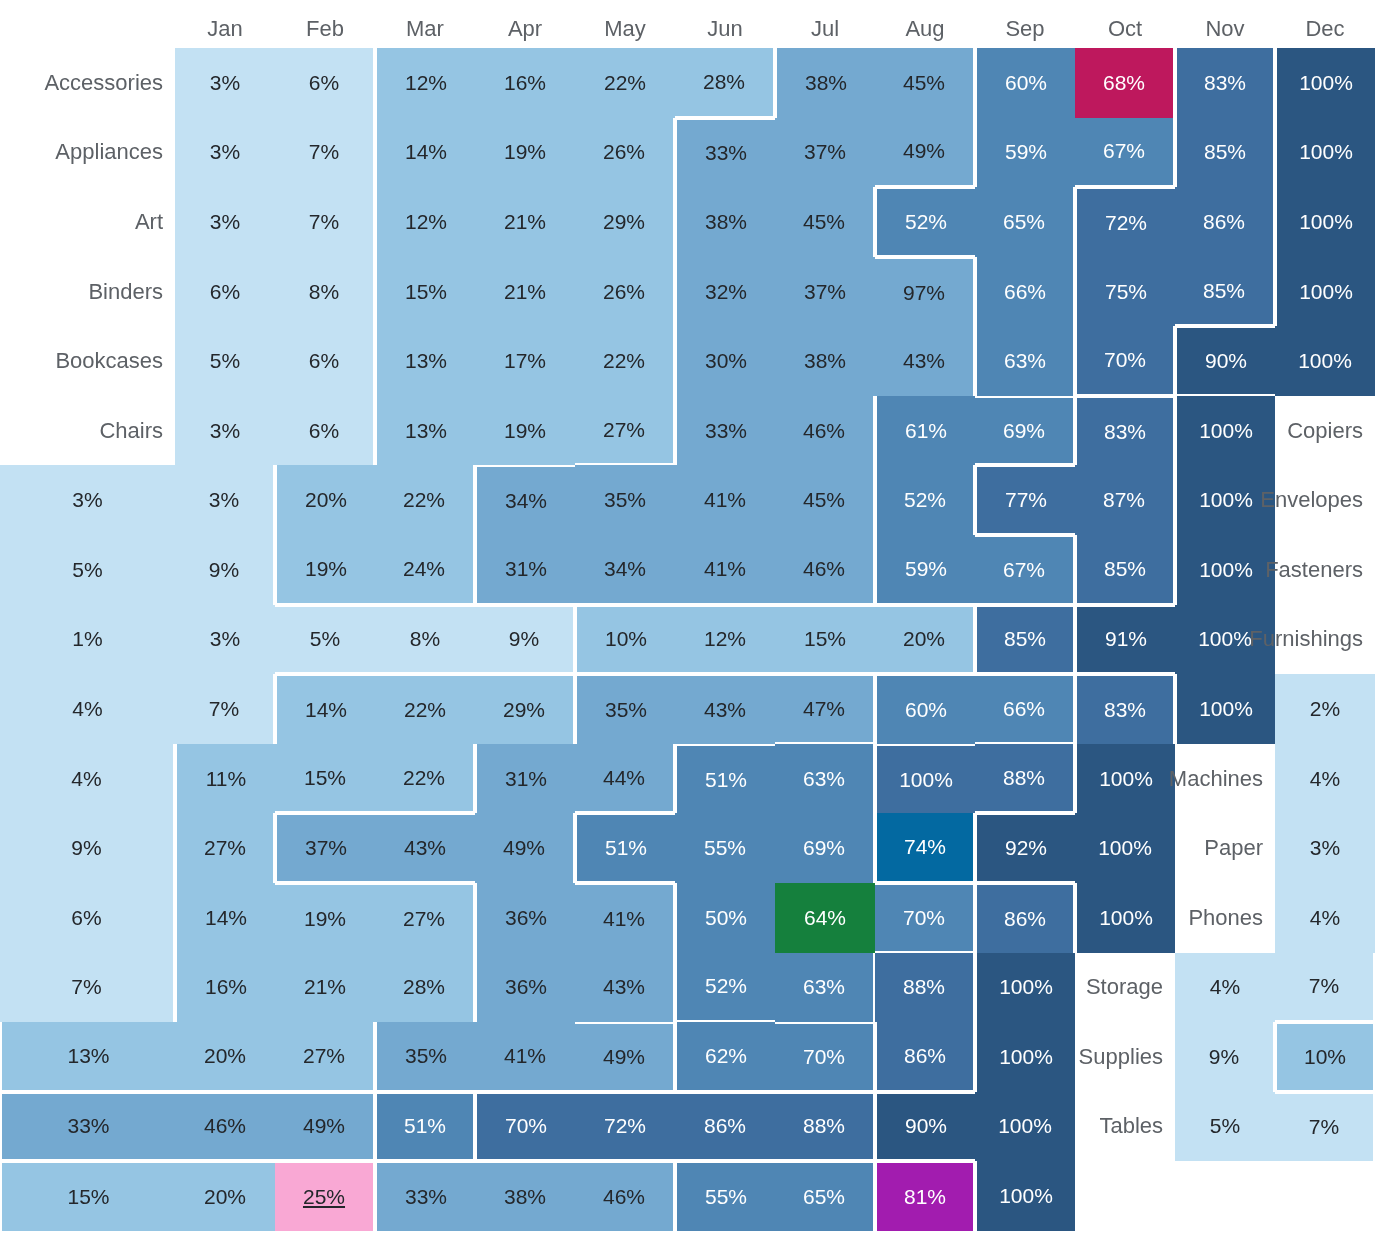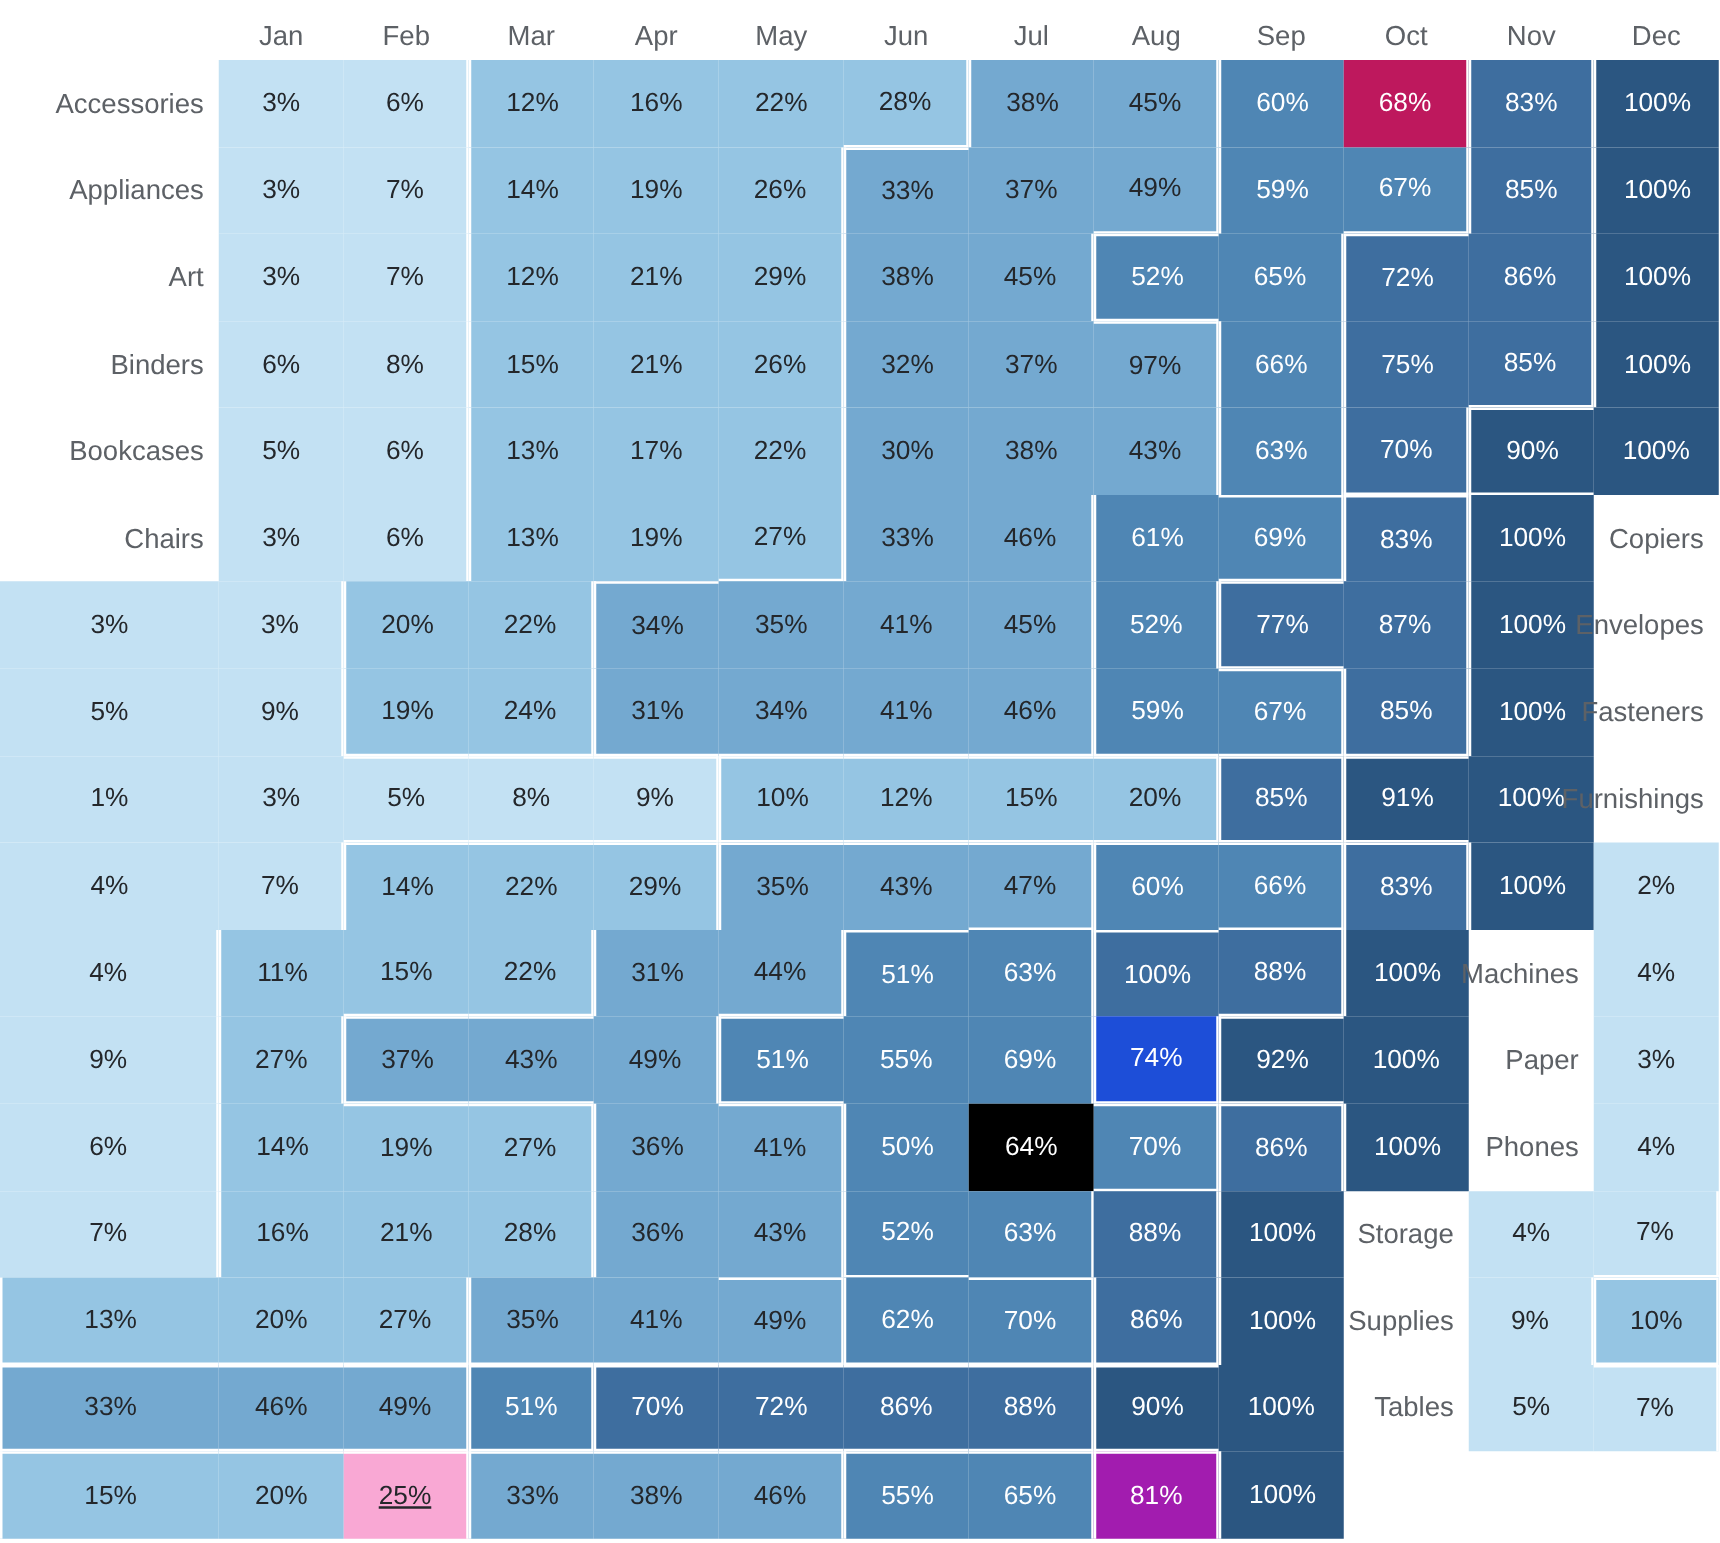--- a/index.html
+++ b/index.html
@@ -207,33 +207,33 @@
     <div class="rhead">Machines</div>
     <div class="cell dark" style="background: rgb(195, 225, 243);">4%</div>
     <div class="cell dark" style="background: rgb(195, 225, 243); border-right: 2px solid rgb(255, 255, 255);">9%</div>
     <div class="cell dark" style="background: rgb(149, 197, 227); border-left: 2px solid rgb(255, 255, 255); border-right: 2px solid rgb(255, 255, 255);">27%</div>
     <div class="cell dark" style="background: rgb(116, 169, 208); border-left: 2px solid rgb(255, 255, 255); border-top: 2px solid rgb(255, 255, 255); border-bottom: 2px solid rgb(255, 255, 255);">37%</div>
     <div class="cell dark" style="background: rgb(116, 169, 208); border-top: 2px solid rgb(255, 255, 255); border-bottom: 2px solid rgb(255, 255, 255);">43%</div>
     <div class="cell dark" style="background: rgb(116, 169, 208); border-right: 2px solid rgb(255, 255, 255);">49%</div>
     <div class="cell light" style="background: rgb(79, 134, 180); border-left: 2px solid rgb(255, 255, 255); border-top: 2px solid rgb(255, 255, 255); border-bottom: 2px solid rgb(255, 255, 255);">51%</div>
     <div class="cell light" style="background: rgb(79, 134, 180);">55%</div>
     <div class="cell light" style="background: rgb(79, 134, 180); border-right: 2px solid rgb(255, 255, 255);">69%</div>
-    <div class="cell light" style="background: #1d4ed8; border-left: 2px solid rgb(255, 255, 255); border-right: 2px solid rgb(255, 255, 255); border-bottom: 2px solid rgb(255, 255, 255);">74%</div>
+    <div class="cell light" style="background: #0369a1; border-left: 2px solid rgb(255, 255, 255); border-right: 2px solid rgb(255, 255, 255); border-bottom: 2px solid rgb(255, 255, 255);">74%</div>
     <div class="cell light" style="background: rgb(43, 86, 129); border-left: 2px solid rgb(255, 255, 255); border-top: 2px solid rgb(255, 255, 255); border-bottom: 2px solid rgb(255, 255, 255);">92%</div>
     <div class="cell light" style="background: rgb(43, 86, 129);">100%</div>
     <div class="rhead">Paper</div>
     <div class="cell dark" style="background: rgb(195, 225, 243);">3%</div>
     <div class="cell dark" style="background: rgb(195, 225, 243); border-right: 2px solid rgb(255, 255, 255);">6%</div>
     <div class="cell dark" style="background: rgb(149, 197, 227); border-left: 2px solid rgb(255, 255, 255);">14%</div>
     <div class="cell dark" style="background: rgb(149, 197, 227); border-top: 2px solid rgb(255, 255, 255);">19%</div>
     <div class="cell dark" style="background: rgb(149, 197, 227); border-right: 2px solid rgb(255, 255, 255); border-top: 2px solid rgb(255, 255, 255);">27%</div>
     <div class="cell dark" style="background: rgb(116, 169, 208); border-left: 2px solid rgb(255, 255, 255);">36%</div>
     <div class="cell dark" style="background: rgb(116, 169, 208); border-right: 2px solid rgb(255, 255, 255); border-top: 2px solid rgb(255, 255, 255);">41%</div>
     <div class="cell light" style="background: rgb(79, 134, 180); border-left: 2px solid rgb(255, 255, 255);">50%</div>
-    <div class="cell light" style="background: #000000;">64%</div>
+    <div class="cell light" style="background: #15803d;">64%</div>
     <div class="cell light" style="background: rgb(79, 134, 180); border-right: 2px solid rgb(255, 255, 255); border-top: 2px solid rgb(255, 255, 255); border-bottom: 2px solid rgb(255, 255, 255);">70%</div>
     <div class="cell light" style="background: rgb(62, 110, 159); border-left: 2px solid rgb(255, 255, 255); border-right: 2px solid rgb(255, 255, 255); border-top: 2px solid rgb(255, 255, 255);">86%</div>
     <div class="cell light" style="background: rgb(43, 86, 129); border-left: 2px solid rgb(255, 255, 255);">100%</div>
     <div class="rhead">Phones</div>
     <div class="cell dark" style="background: rgb(195, 225, 243);">4%</div>
     <div class="cell dark" style="background: rgb(195, 225, 243); border-right: 2px solid rgb(255, 255, 255);">7%</div>
     <div class="cell dark" style="background: rgb(149, 197, 227); border-left: 2px solid rgb(255, 255, 255);">16%</div>
     <div class="cell dark" style="background: rgb(149, 197, 227);">21%</div>
     <div class="cell dark" style="background: rgb(149, 197, 227); border-right: 2px solid rgb(255, 255, 255);">28%</div>
     <div class="cell dark" style="background: rgb(116, 169, 208); border-left: 2px solid rgb(255, 255, 255);">36%</div>

